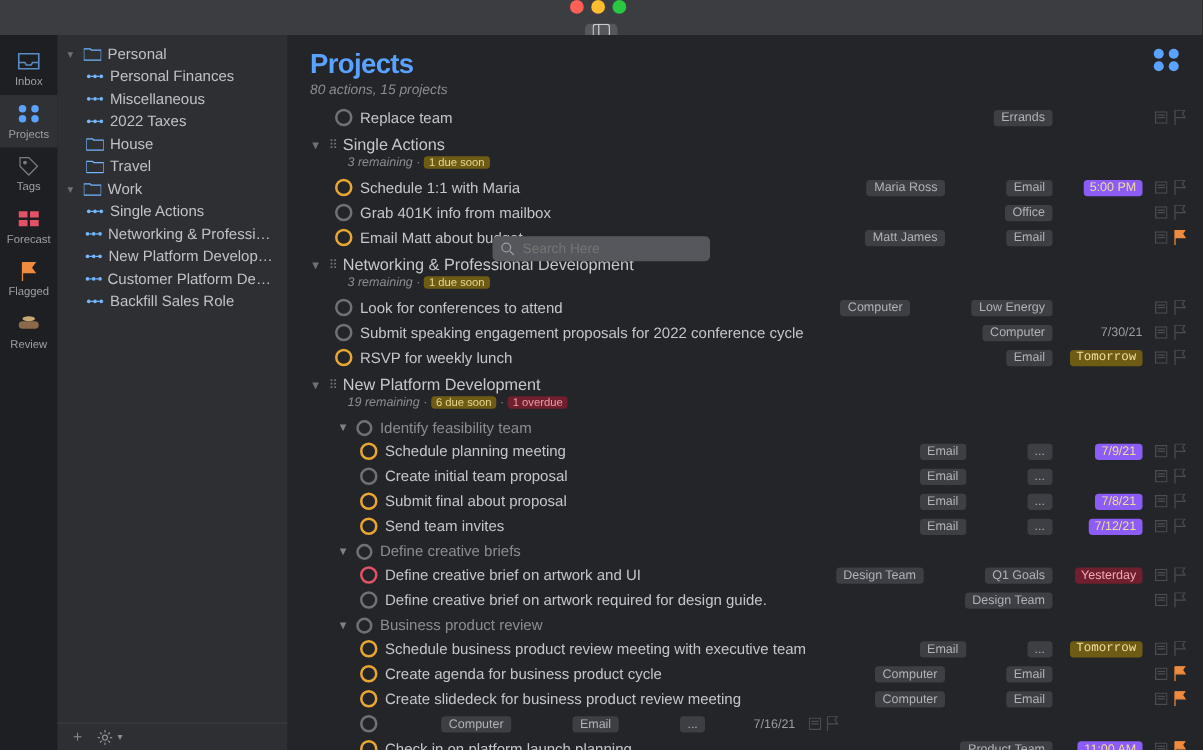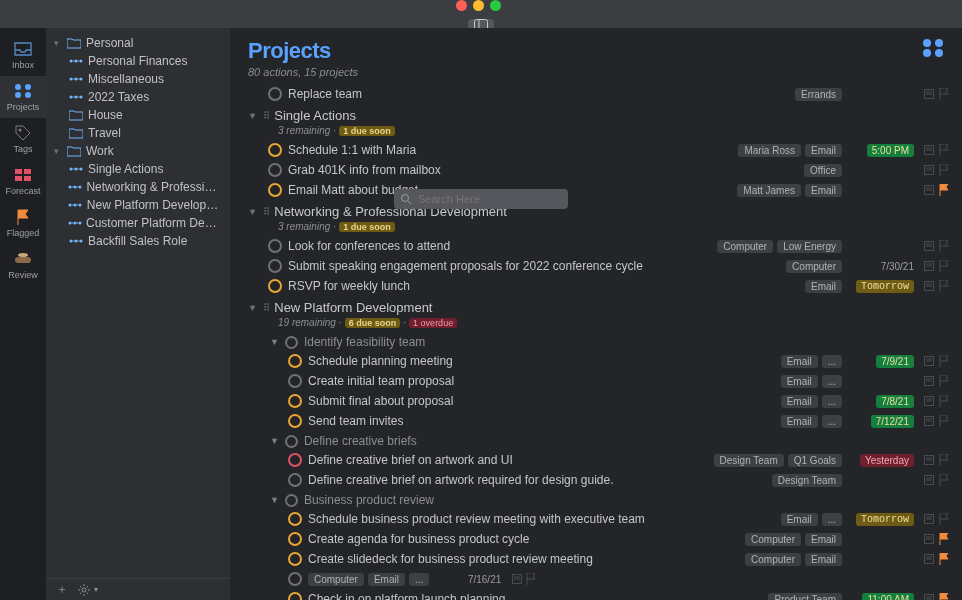--- a/index.html
+++ b/index.html
@@ -69,21 +69,21 @@
 #hdr-icon { margin-left:auto; color:#5aa2ff; }
 
 #list { flex:1; overflow:hidden; }
 .group-hdr {
   padding: 4px 18px 2px; display:flex; align-items:center; gap:6px;
 }
 .group-hdr .chev { color:#6f7175; font-size:9px;}
 .group-hdr .grip { color:#6f7175; font-size:10px; letter-spacing:-2px;}
 .group-hdr .gtitle { font-size:13px; color:#c6c8cc; }
 .group-sub { padding: 0 18px 4px 48px; font-size:10px; color:#8b8d91; font-style:italic;}
-.due-soon { background:#6f5c14; color:#e8d58e; padding:0 4px; border-radius:3px; font-style:normal; font-size:9px;font-weight:bold;}
+.due-soon { background:#6f5c14; color:#e8d58e; padding:0 4px; border-radius:3px; font-style:normal; font-size:9px;}
 .overdue  { background:#6f1f2e; color:#f19aa8; padding:0 4px; border-radius:3px; font-style:normal; font-size:9px;}
 
 .subgroup-hdr {
   padding: 3px 18px 2px 40px; display:flex; align-items:center; gap:6px; color:#7e8084;
 }
 .subgroup-hdr .chev { font-size:9px; }
 .subgroup-hdr .ring { width:13px; height:13px; }
 .subgroup-hdr .st { font-size:12px; color:#8b8d91;}
 
 .task {
@@ -92,27 +92,27 @@
 .task .pad { width: 58px; display:flex; justify-content:flex-end; padding-right:6px;}
 .task.lvl2 .pad { width: 78px; }
 .ring {
   width:14px; height:14px; border-radius:50%; border:2px solid #6f7175; flex-shrink:0;
 }
 .ring.amber { border-color:#e8a633; }
 .ring.red { border-color:#e05264; }
 .task .tlbl { flex:1; font-size:12px; color:#c4c6ca; white-space:nowrap; overflow:hidden; text-overflow:ellipsis; padding-right:10px;}
 .tags { display:flex; gap:4px; }
 .tag {
-  background:#3d3f44; color:#b0b2b6; font-size:10px; padding:1px 6px; border-radius:3px;
+  background:#3d3f44; color:#b0b2b6; font-size:10px; padding:1px 6px; border-radius:3px;margin-left:45px;
 }
 .date { width:70px; text-align:right; font-size:10px; color:#9b9da1; padding-right:4px; margin-left:6px;}
 .date .pill { padding:1px 5px; border-radius:3px; }
 .pill.due-tom { background:#6f5c14; color:#f0dd9e;font-family:Liberation Mono, monospace; }
 .pill.due-over { background:#6f1f2e; color:#f3a8b4; }
-.pill.due-time { background:#15803d; color:#f0dd9e; }
+.pill.due-time { background:#8b5cf6; color:#f0dd9e; }
 .trail { width:30px; display:flex; justify-content:space-around; align-items:center; margin-left:4px;}
 
 svg { display:block; }
 </style>
 </head>
 <body>
 
 <div id="toolbar">
   <div class="traffic">
     <span class="t-red"></span>

